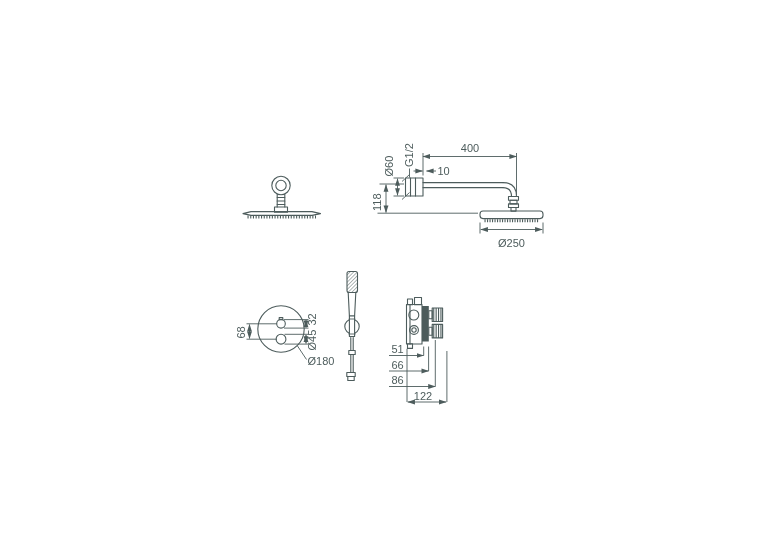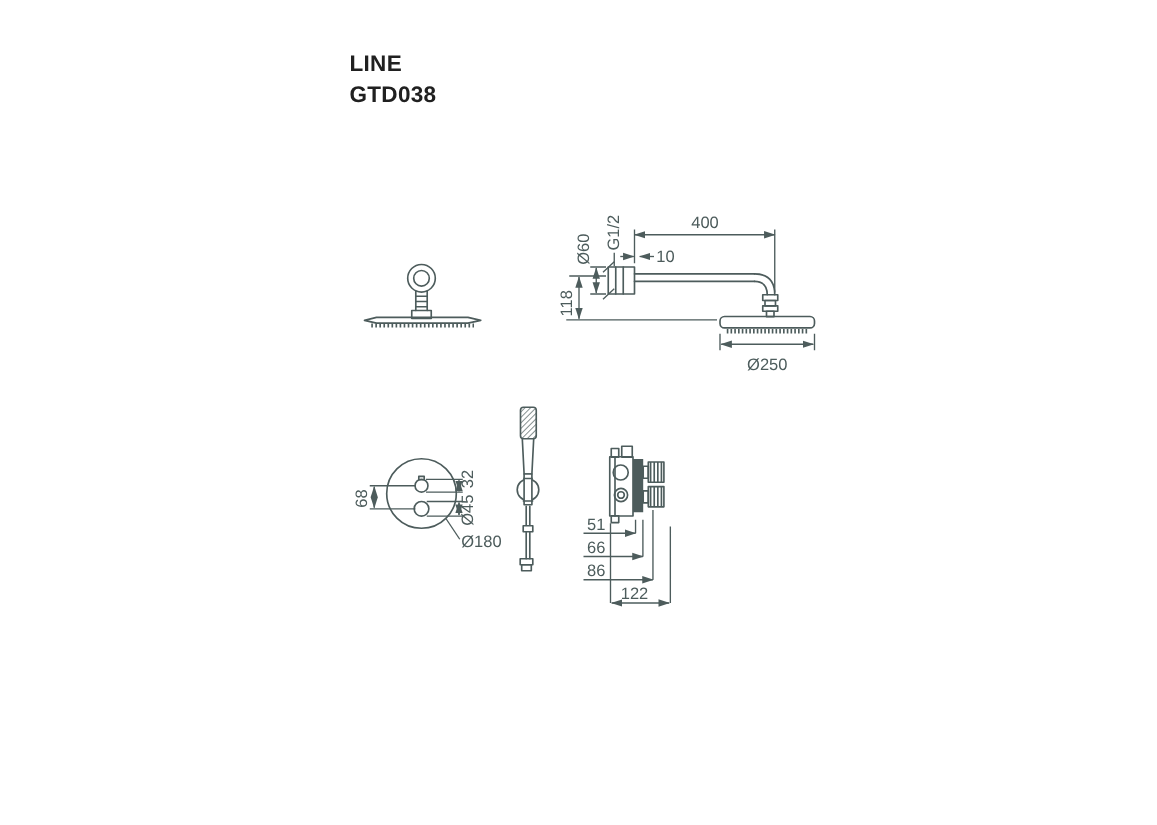--- a/index.html
+++ b/index.html
@@ -12,24 +12,20 @@
   .ln{stroke:#4d5c5c;fill:none;stroke-width:1.1;stroke-linecap:round;stroke-linejoin:round;}
   .thin{stroke:#4d5c5c;fill:none;stroke-width:0.9;}
   .solid{fill:#4d5c5c;stroke:none;}
   .white{fill:#ffffff;}
 </style>
 </head>
 <body>
 
 <div id="stage">
 
-  <div id="titleblock">
-    <div>LINE</div>
-    <div>GTD038</div>
-  </div>
 
   <svg id="drawing" width="771" height="550" viewBox="0 0 771 550" xmlns="http://www.w3.org/2000/svg">
     <defs>
       <marker id="arr" viewBox="0 0 10 10" refX="9.3" refY="5" markerWidth="8.5" markerHeight="8.5" orient="auto-start-reverse">
         <path d="M0 1.8 L10 5 L0 8.2 z" fill="#4d5c5c"></path>
       </marker>
       <pattern id="diagHatch" width="2.6" height="2.6" patternUnits="userSpaceOnUse" patternTransform="rotate(45)">
         <line x1="0" y1="0" x2="0" y2="2.6" stroke="#4d5c5c" stroke-width="0.9"></line>
       </pattern>
     </defs>

